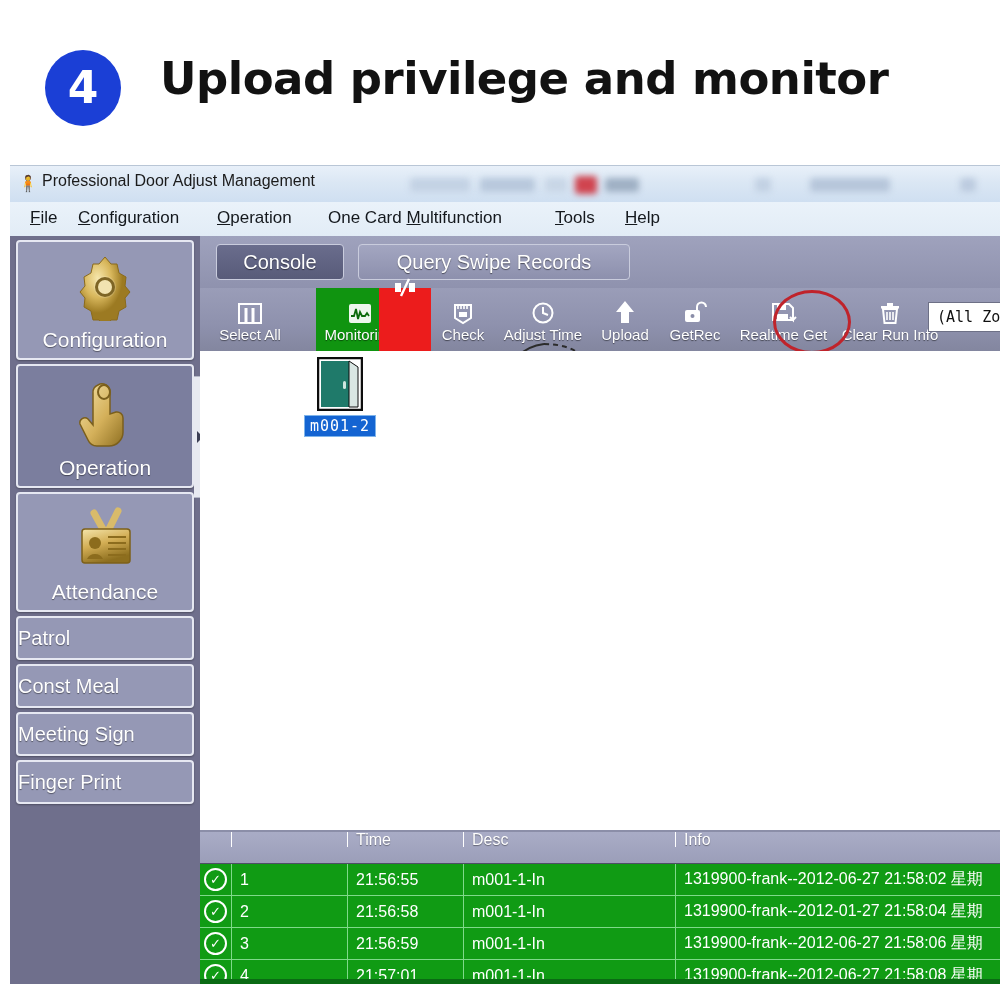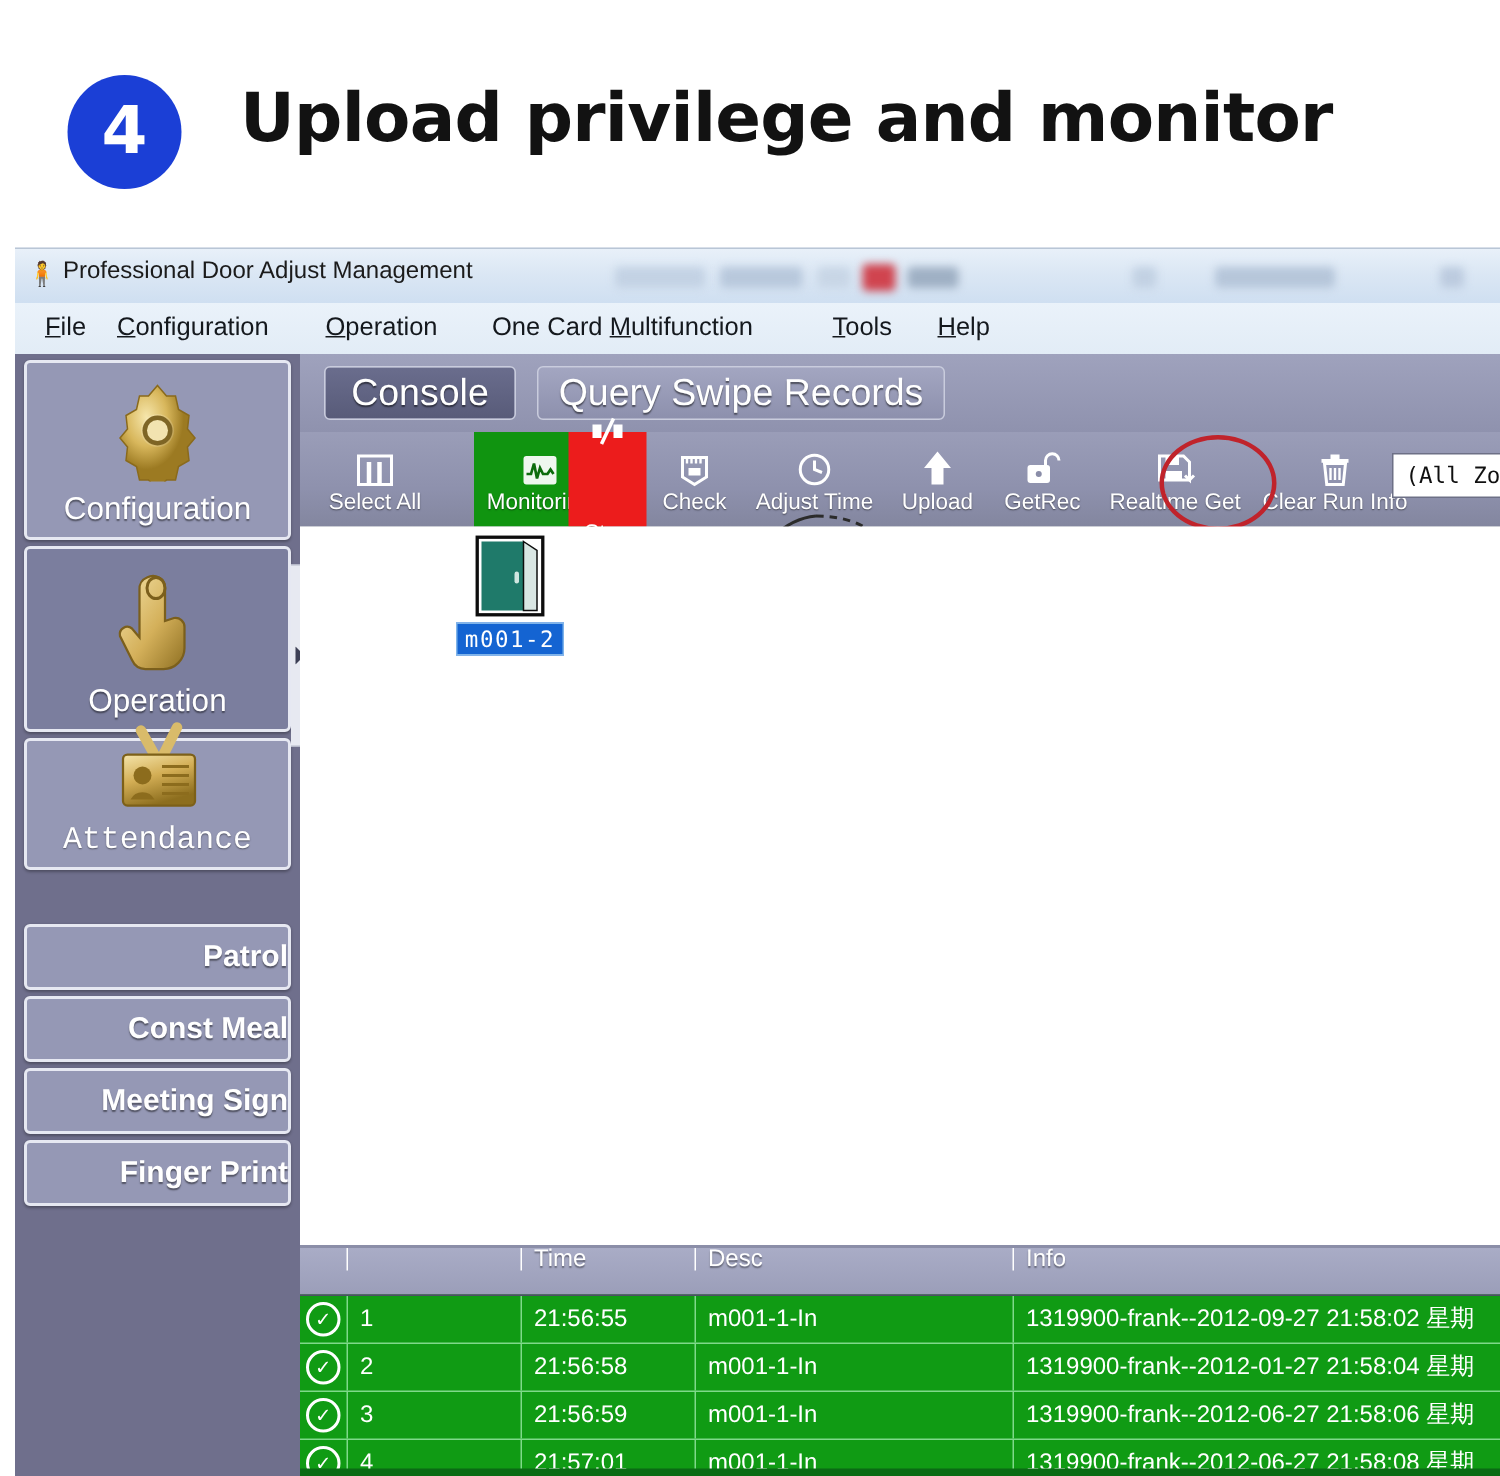--- a/index.html
+++ b/index.html
@@ -99,25 +99,24 @@
   .nav-icon{
     width:74px;height:74px;margin-bottom:4px;
     display:flex;align-items:center;justify-content:center;
   }
   .nav-small{
     position:absolute;left:6px;width:178px;height:44px;
     background:#9598b5;
     border:2px solid #e6e8f2;
     border-radius:4px;
     box-sizing:border-box;
-    display:flex;align-items:center;justify-content:flex-end;
+    display:flex;align-items:center;justify-content:flex-start;
     color:#ffffff;font-size:20px;
     text-shadow:0 1px 1px rgba(0,0,0,.45);
     box-shadow:0 1px 2px rgba(0,0,0,.3);
-    font-weight:bold;
   }
   #nav-splitter{
     position:absolute;left:184px;top:140px;width:11px;height:120px;
     background:#e7e9f1;border:1px solid #b5b8c8;border-left:none;
     border-radius:0 3px 3px 0;
     display:flex;align-items:center;justify-content:center;
   }
 
   
   #rightpane{
@@ -127,21 +126,21 @@
 
   
   #tabstrip{
     position:absolute;left:0;top:0;width:800px;height:52px;
     background:linear-gradient(to bottom,#9fa2bd 0%,#8f92ae 100%);
   }
   .tab{
     position:absolute;top:8px;height:36px;
     border:1px solid #c9ccdd;border-radius:4px;
     display:flex;align-items:center;justify-content:center;
-    color:#ffffff;font-size:25px;
+    color:#ffffff;font-size:20px;
     text-shadow:0 1px 1px rgba(0,0,0,.5);
     box-sizing:border-box;
   }
   #tab-console{left:16px;width:128px;background:linear-gradient(to bottom,#6a6d8d 0%,#585b79 100%);}
   #tab-query{left:158px;width:272px;background:linear-gradient(to bottom,#a3a6c1 0%,#8d90ad 100%);}
 
   
   #toolbar{
     position:absolute;left:0;top:52px;width:800px;height:63px;
     background:linear-gradient(to bottom,#9a9db8 0%,#8e91ad 60%,#83869f 100%);
@@ -308,21 +307,21 @@
                   <stop offset="100%" stop-color="#8f7022"></stop>
             </linearGradient>
               </defs>
             <path d="M24 6 a8 8 0 0 1 12 7 v22 l6-2 a6 6 0 0 1 7 6 l0 14 a14 14 0 0 1 -14 14 h-12 a10 10 0 0 1 -9 -6 l-8 -16 a5 5 0 0 1 8 -5 l5 6 V14 a8 8 0 0 1 5 -8 z" fill="url(#hg)" stroke="#7b5f1c" stroke-width="1.5"></path>
             <ellipse cx="30" cy="13" rx="6" ry="7" fill="none" stroke="#7b5f1c" stroke-width="2"></ellipse>
           </svg>
         </div>
         <div class="nav-label">Operation</div>
       </div>
 
-      <div class="nav-big" style="top:256px;height:88px;font-family:Liberation Mono, monospace;">
+      <div class="nav-big" style="top:256px;height:120px;">
         <div class="nav-icon">
           <svg width="70" height="64" viewBox="0 0 70 64">
             <defs>
                 <linearGradient id="cg" x1="0" y1="0" x2="0.4" y2="1">
               <stop offset="0%" stop-color="#f5e5ab"></stop>
                   <stop offset="50%" stop-color="#d3ae55"></stop>
                   <stop offset="100%" stop-color="#8d6e1e"></stop>
             </linearGradient>
               </defs>
             <path d="M24 6 L34 24 M48 4 L38 24" stroke="#d9bb6a" stroke-width="7" stroke-linecap="round" fill="none"></path>
@@ -513,21 +512,21 @@
           <div class="gh" style="left:476px;width:324px;border-right:none;">Info</div>
         </div>
 
         <div class="grow">
           <div class="gc chk" style="left:0px;width:32px;">
               <span class="chkmark">✓</span>
             </div>
           <div class="gc" style="left:32px;width:116px;">1</div>
           <div class="gc" style="left:148px;width:116px;">21:56:55</div>
           <div class="gc" style="left:264px;width:212px;">m001-1-In</div>
-          <div class="gc" style="left:476px;width:324px;border-right:none;">1319900-frank--2012-09-27 21:58:02 星期</div>
+          <div class="gc" style="left:476px;width:324px;border-right:none;">1319900-frank--2012-06-27 21:58:02 星期</div>
         </div>
 
         <div class="grow">
           <div class="gc chk" style="left:0px;width:32px;">
               <span class="chkmark">✓</span>
             </div>
           <div class="gc" style="left:32px;width:116px;">2</div>
           <div class="gc" style="left:148px;width:116px;">21:56:58</div>
           <div class="gc" style="left:264px;width:212px;">m001-1-In</div>
           <div class="gc" style="left:476px;width:324px;border-right:none;">1319900-frank--2012-01-27 21:58:04 星期</div>

